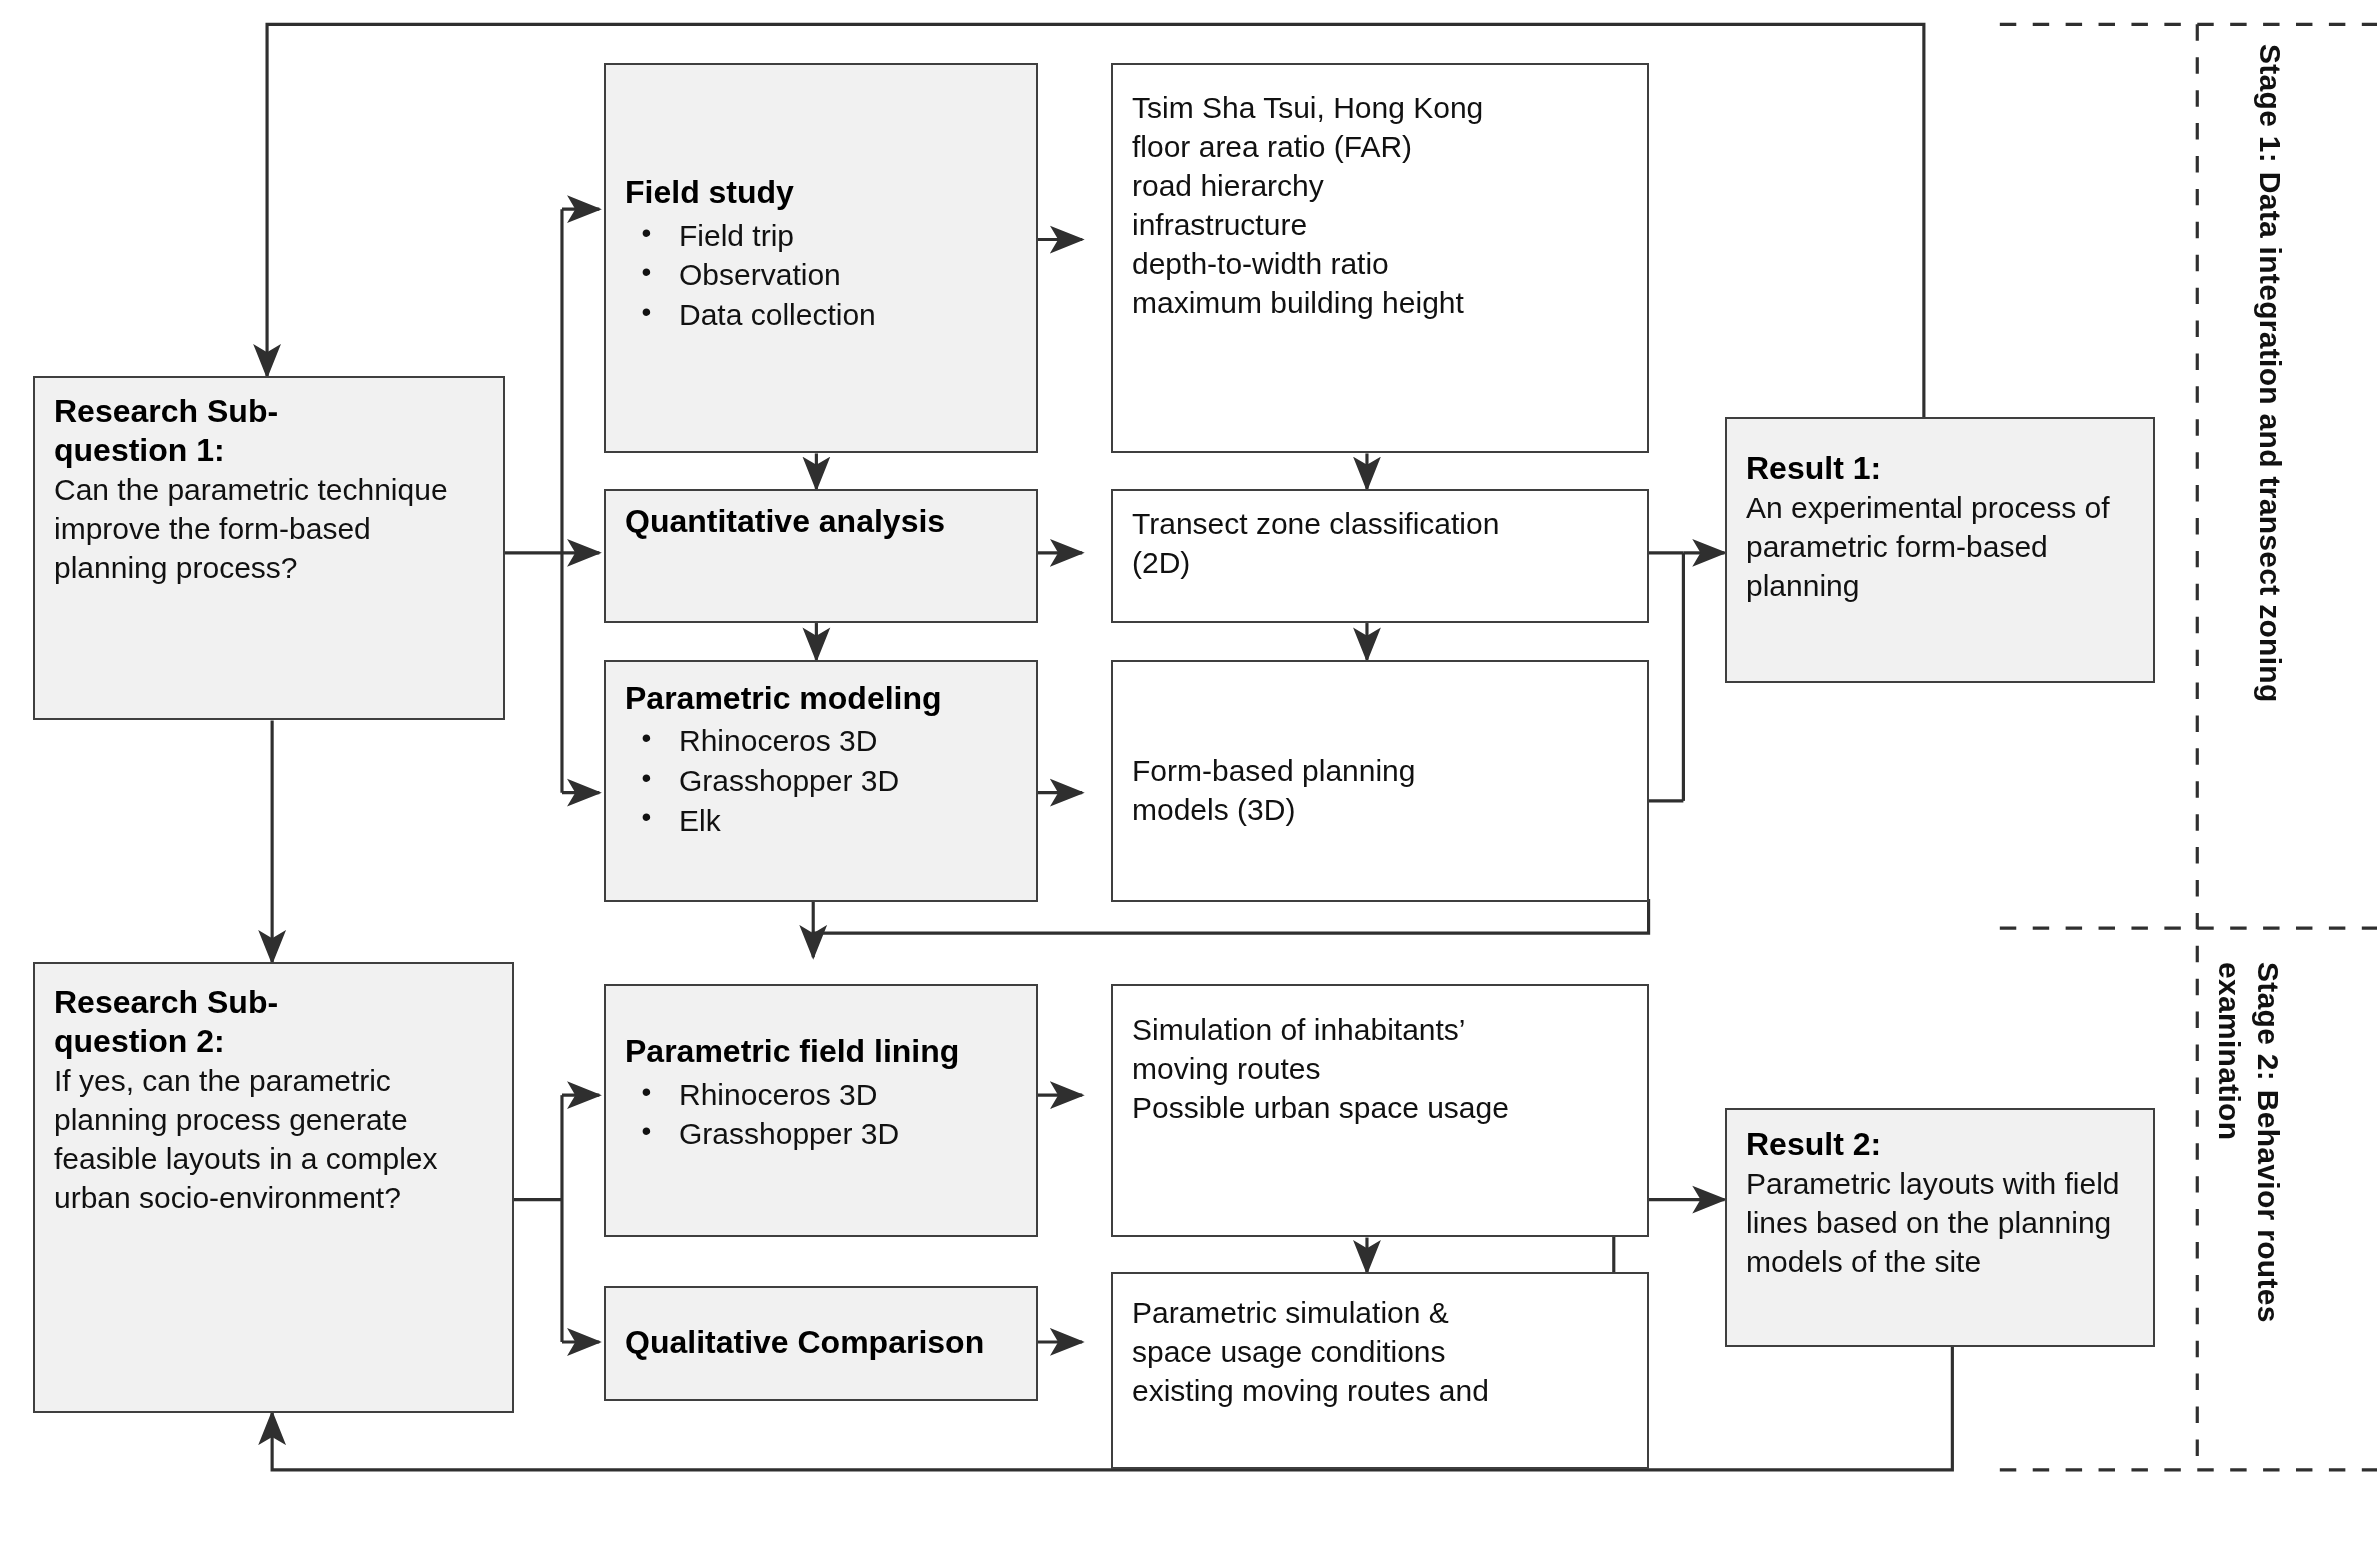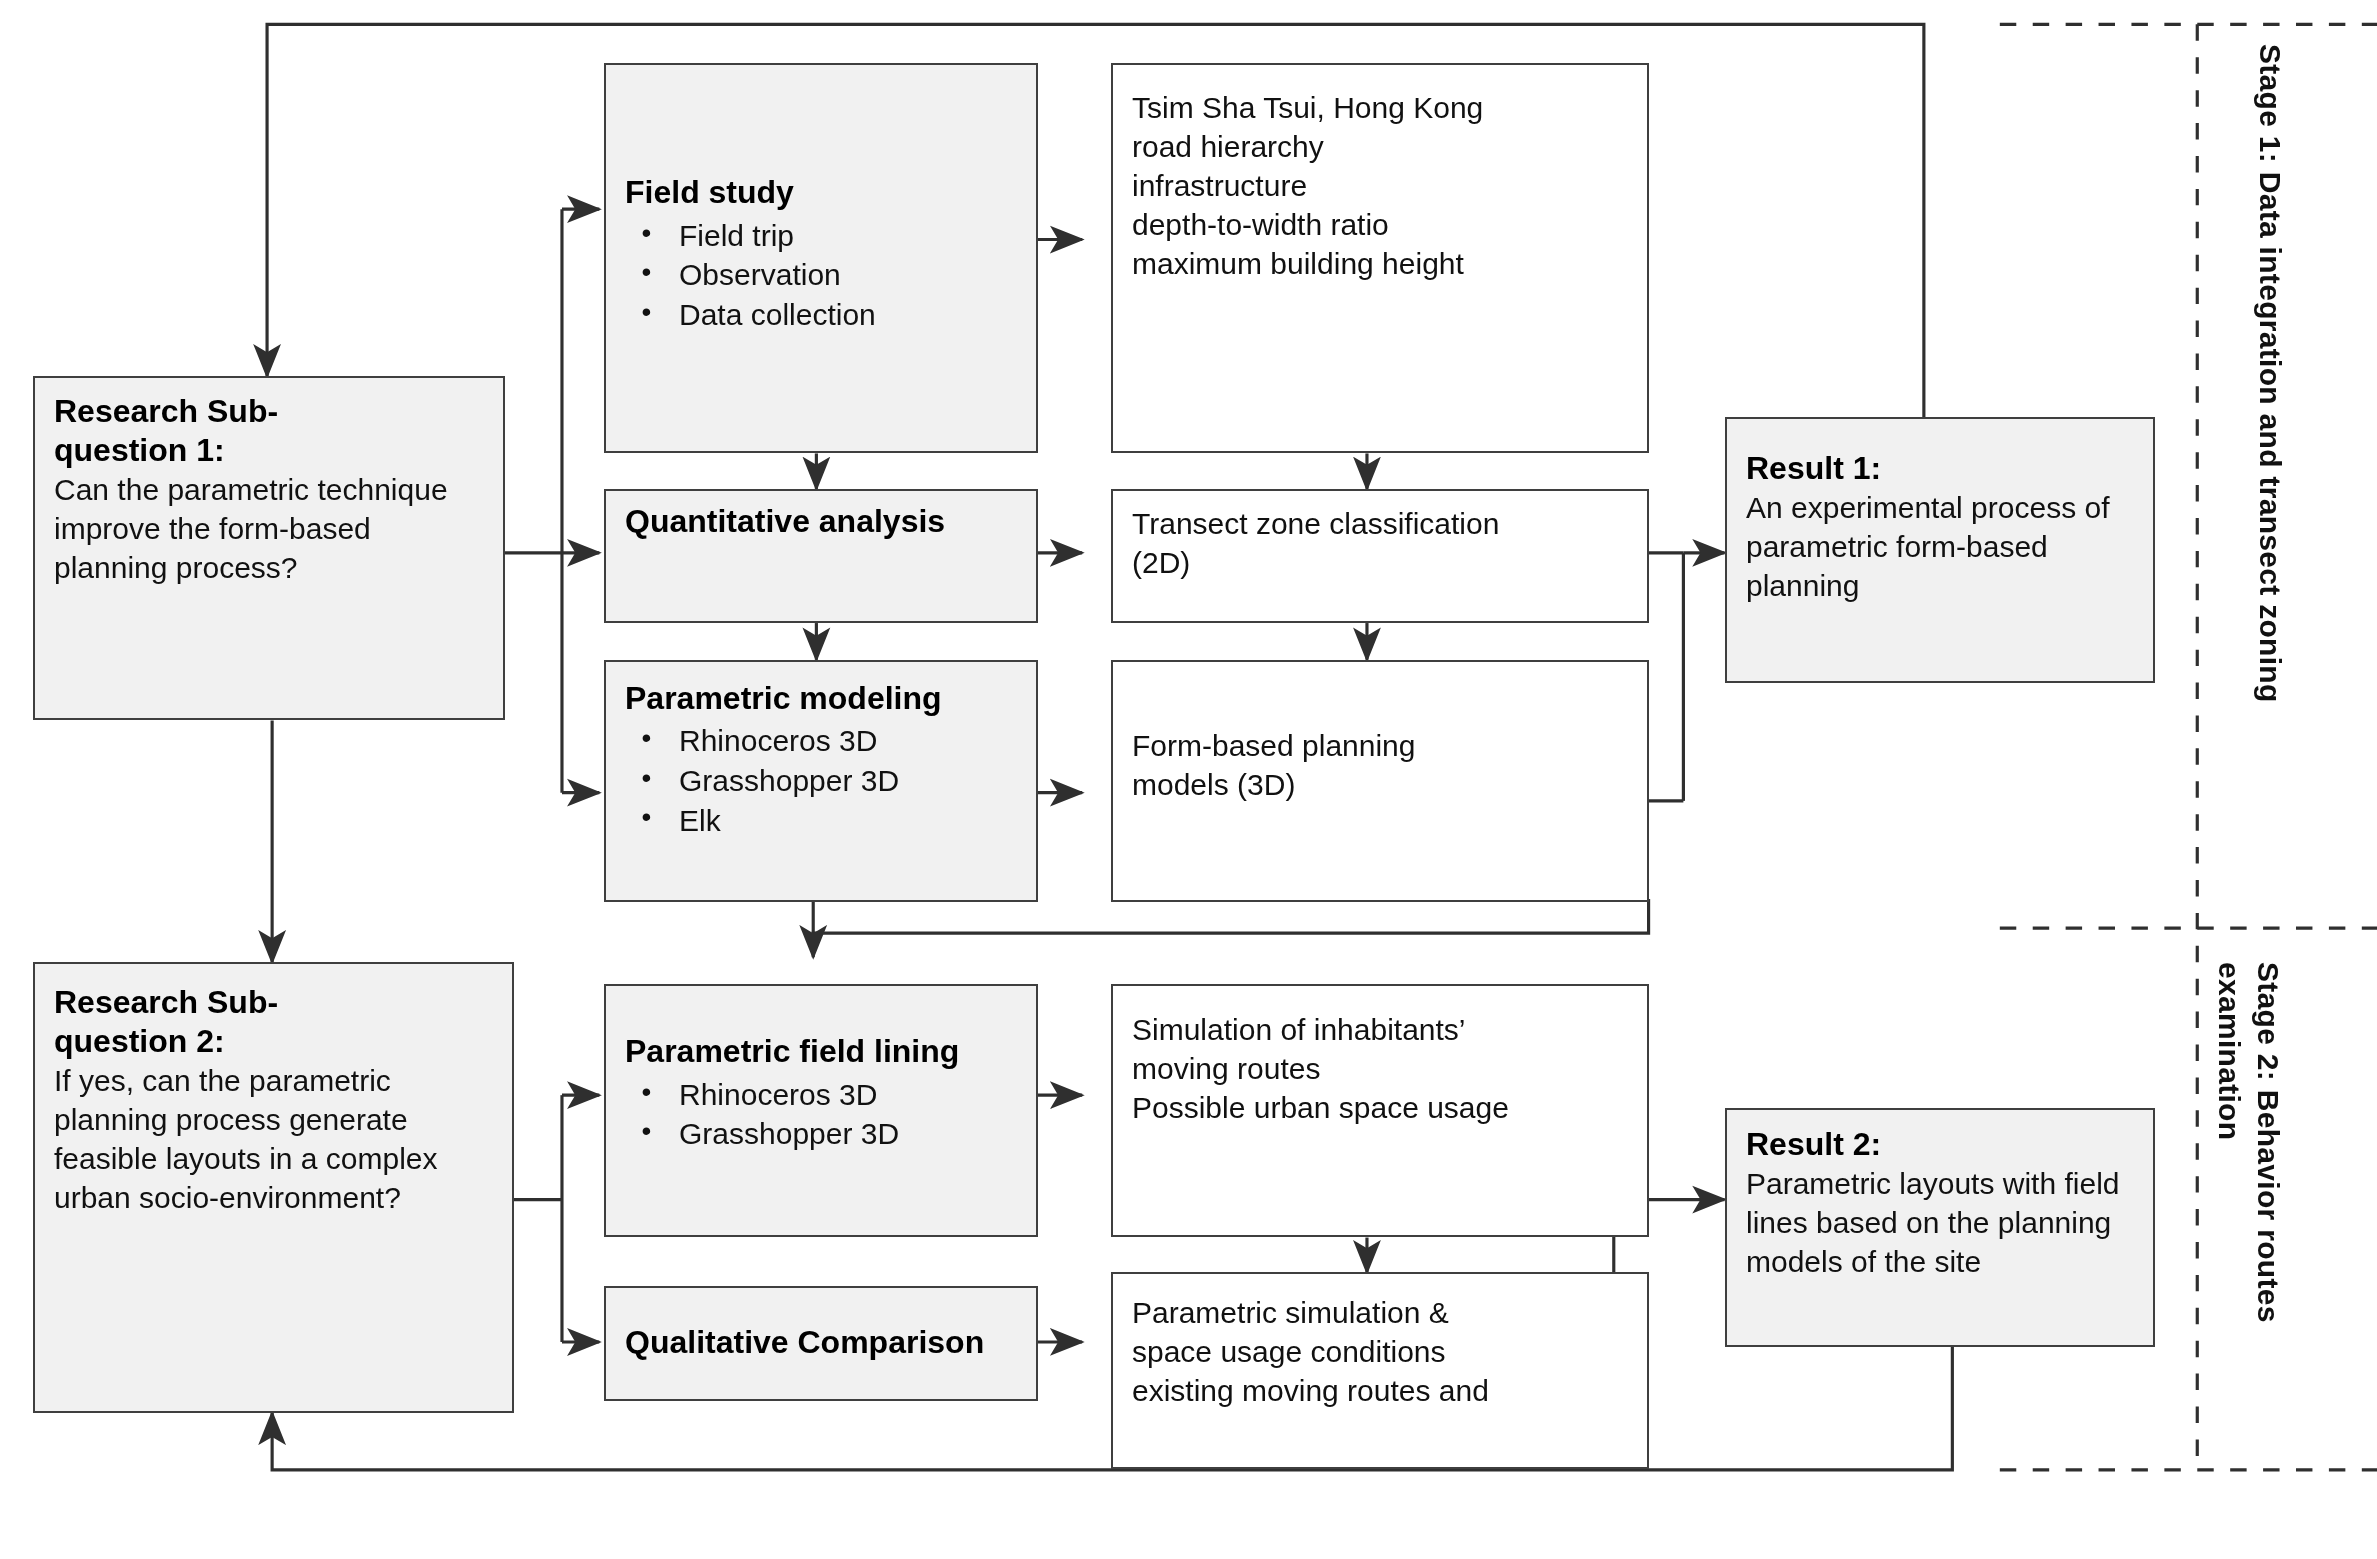--- a/index.html
+++ b/index.html
@@ -107,20 +107,21 @@
         <li>Field trip</li>
         <li>Observation</li>
         <li>Data collection</li>
       </ul>
     </div>
   </div>
 
   <div class="node" style="left:1111px;top:63px;width:538px;height:390px;">
     <div class="inner stacklines" style="padding-top:23px;">
       <div>Tsim Sha Tsui, Hong Kong</div>
+      <div>floor area ratio (FAR)</div>
       <div>road hierarchy</div>
       <div>infrastructure</div>
       <div>depth-to-width ratio</div>
       <div>maximum building height</div>
     </div>
   </div>
 
   <div class="node shaded" style="left:604px;top:489px;width:434px;height:134px;">
     <div class="inner" style="padding-top:11.4px;">
       <div class="ttl">Quantitative analysis</div>
@@ -139,21 +140,21 @@
       <div class="ttl">Parametric modeling</div>
       <ul class="bul">
         <li>Rhinoceros 3D</li>
         <li>Grasshopper 3D</li>
         <li>Elk</li>
       </ul>
     </div>
   </div>
 
   <div class="node" style="left:1111px;top:660px;width:538px;height:242px;">
-    <div class="inner stacklines" style="padding-top:64px;">
+    <div class="inner stacklines" style="padding-top:89px;">
       <div>Form-based planning</div>
       <div>models (3D)</div>
     </div>
   </div>
 
   <div class="node shaded" style="left:1725px;top:417px;width:430px;height:266px;">
     <div class="inner" style="padding-top:30px;">
       <div class="ttl">Result 1:</div>
       <div class="plain">An experimental process of parametric form-based planning</div>
     </div>

